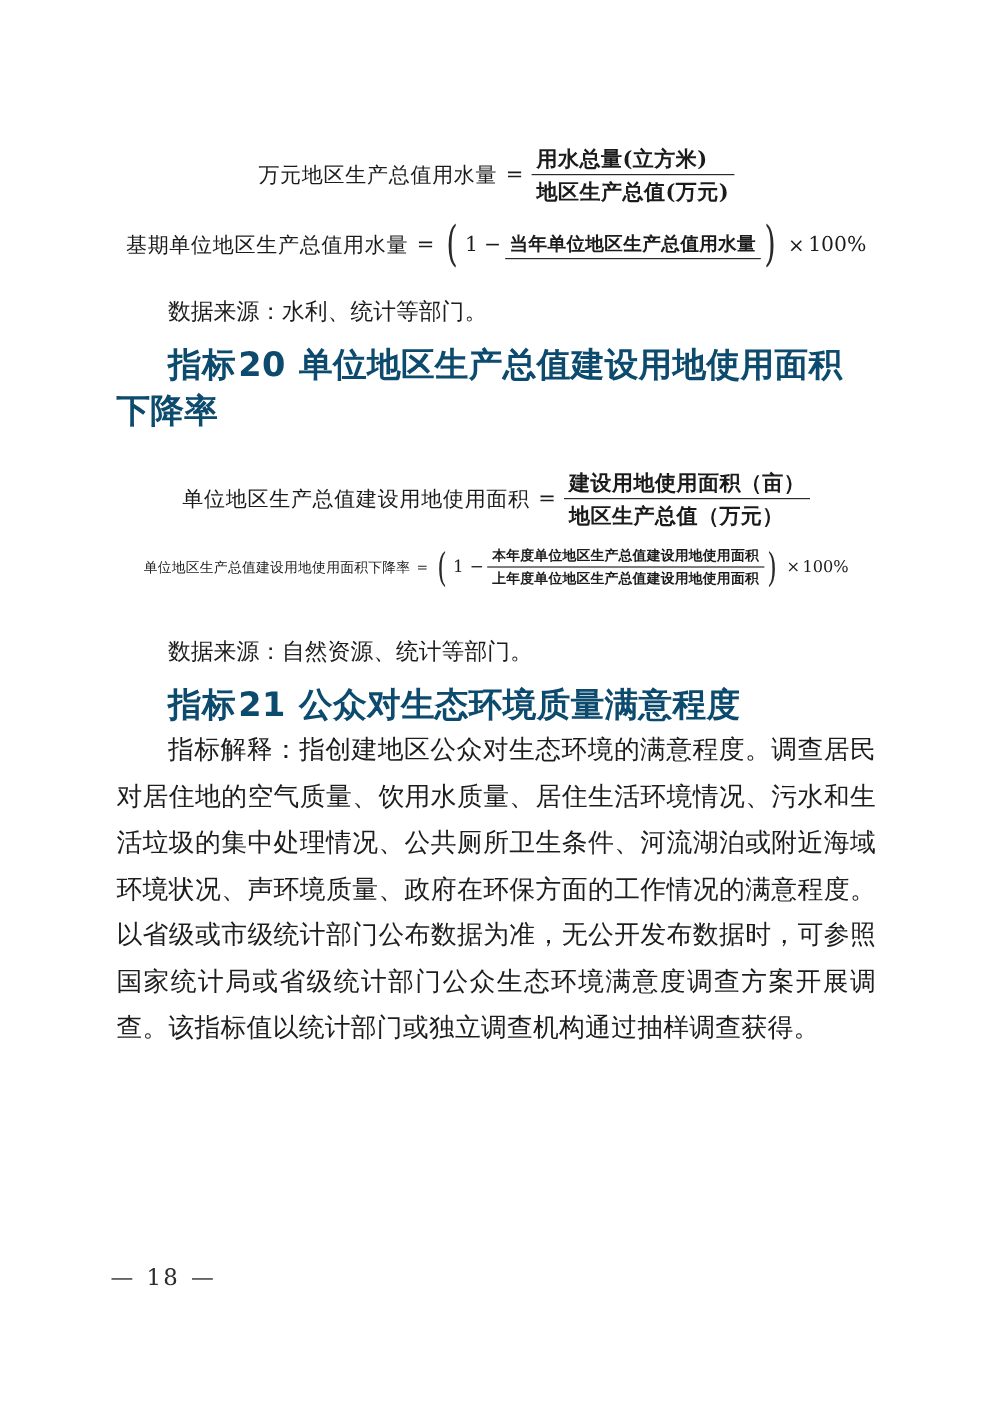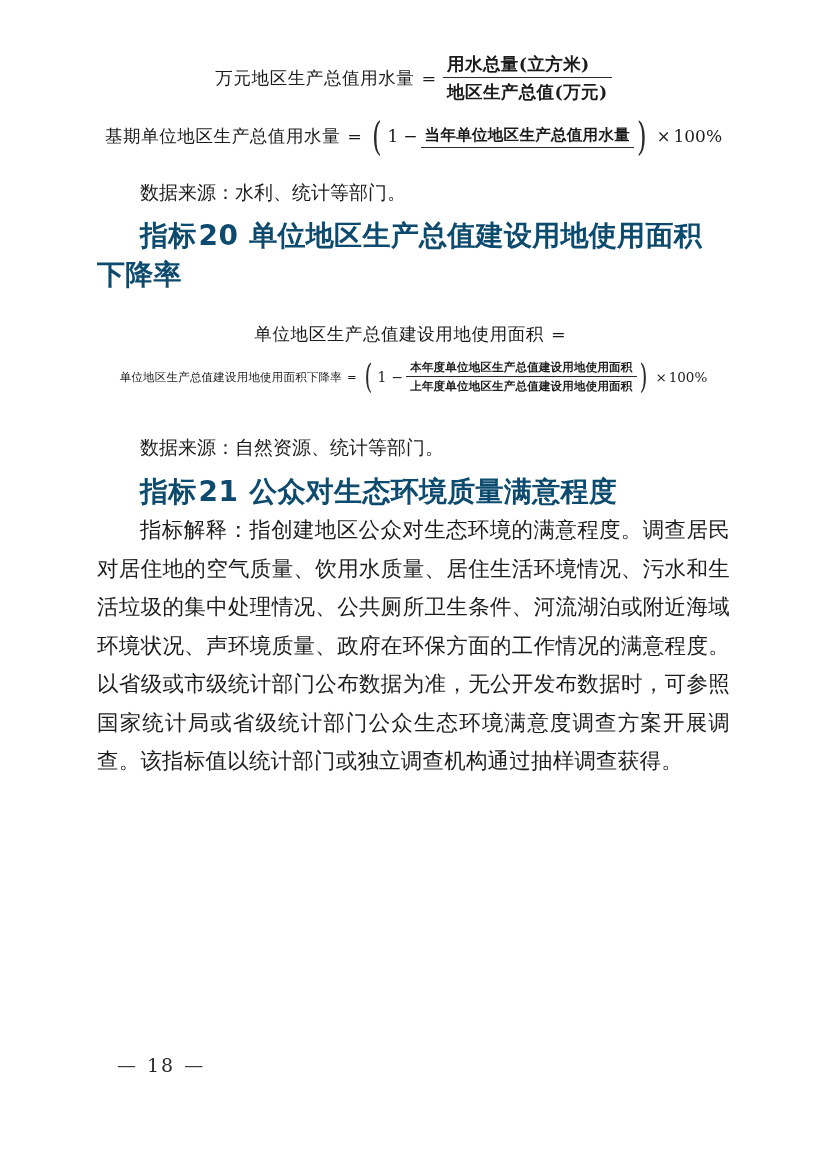--- a/index.html
+++ b/index.html
@@ -16,21 +16,21 @@
     color: #1a1a1a;
   }
 
   .page {
     position: absolute;
     left: 0;
     top: 0;
     width: 826px;
     height: 1169px;
     box-sizing: border-box;
-    padding: 52px 96px 0 97px;
+    padding: 120px 96px 0 97px;
   }
 
   
   .para {
     font-family: "DejaVu Serif", "Liberation Serif", serif;
     font-size: 21.5px;
     line-height: 38.5px;
     text-align: justify;
     text-justify: inter-character;
     text-indent: 43px;
@@ -146,21 +146,21 @@
   .sp-6  { height: 6px; }
   .sp-14 { height: 14px; }
   .sp-18 { height: 18px; }
   .sp-22 { height: 22px; }
   .sp-28 { height: 28px; }
   .sp-34 { height: 34px; }
 
   
   .footer {
     position: absolute;
-    left: 108px;
+    left: 83px;
     bottom: 93px;
     font-family: "DejaVu Serif", "Liberation Serif", serif;
     font-size: 19px;
     color: #2b2b2b;
     letter-spacing: 2px;
   }
   .footer .dash {
     display: inline-block;
     padding: 0 9px;
     color: #3a3a3a;
@@ -205,20 +205,24 @@
   <p class="heading">
     <span>指标</span><span class="hnum">20</span><span class="htitle">单位地区生产总值建设用地使用面积下降率</span>
   </p>
 
 
   <div class="sp-28"></div>
 
   <div class="formula-row">
     <span class="f-lhs">单位地区生产总值建设用地使用面积</span>
     <span class="f-eq">=</span>
+    <span class="frac sz-a">
+      <span class="num">建设用地使用面积（亩）</span>
+      <span class="den">地区生产总值（万元）</span>
+    </span>
   </div>
 
   <div class="sp-14"></div>
 
   <div class="formula-row">
     <span class="tiny-lhs">单位地区生产总值建设用地使用面积下降率</span>
     <span class="tiny-eq">=</span>
     <span class="paren small">(</span>
     <span class="one small">1</span>
     <span class="minus small">−</span>

